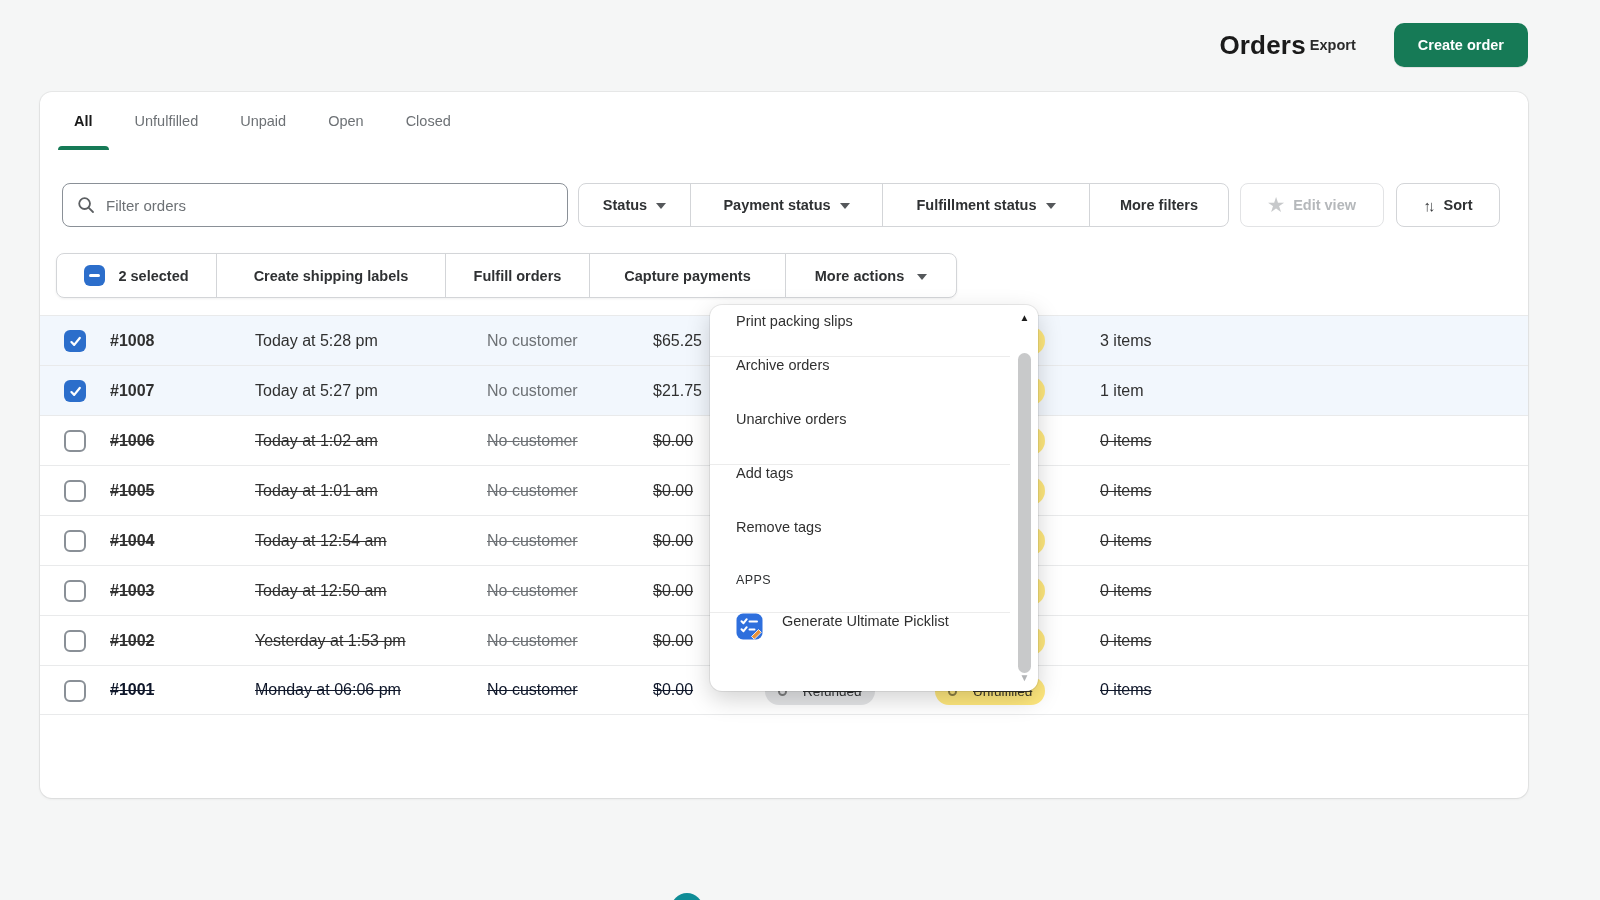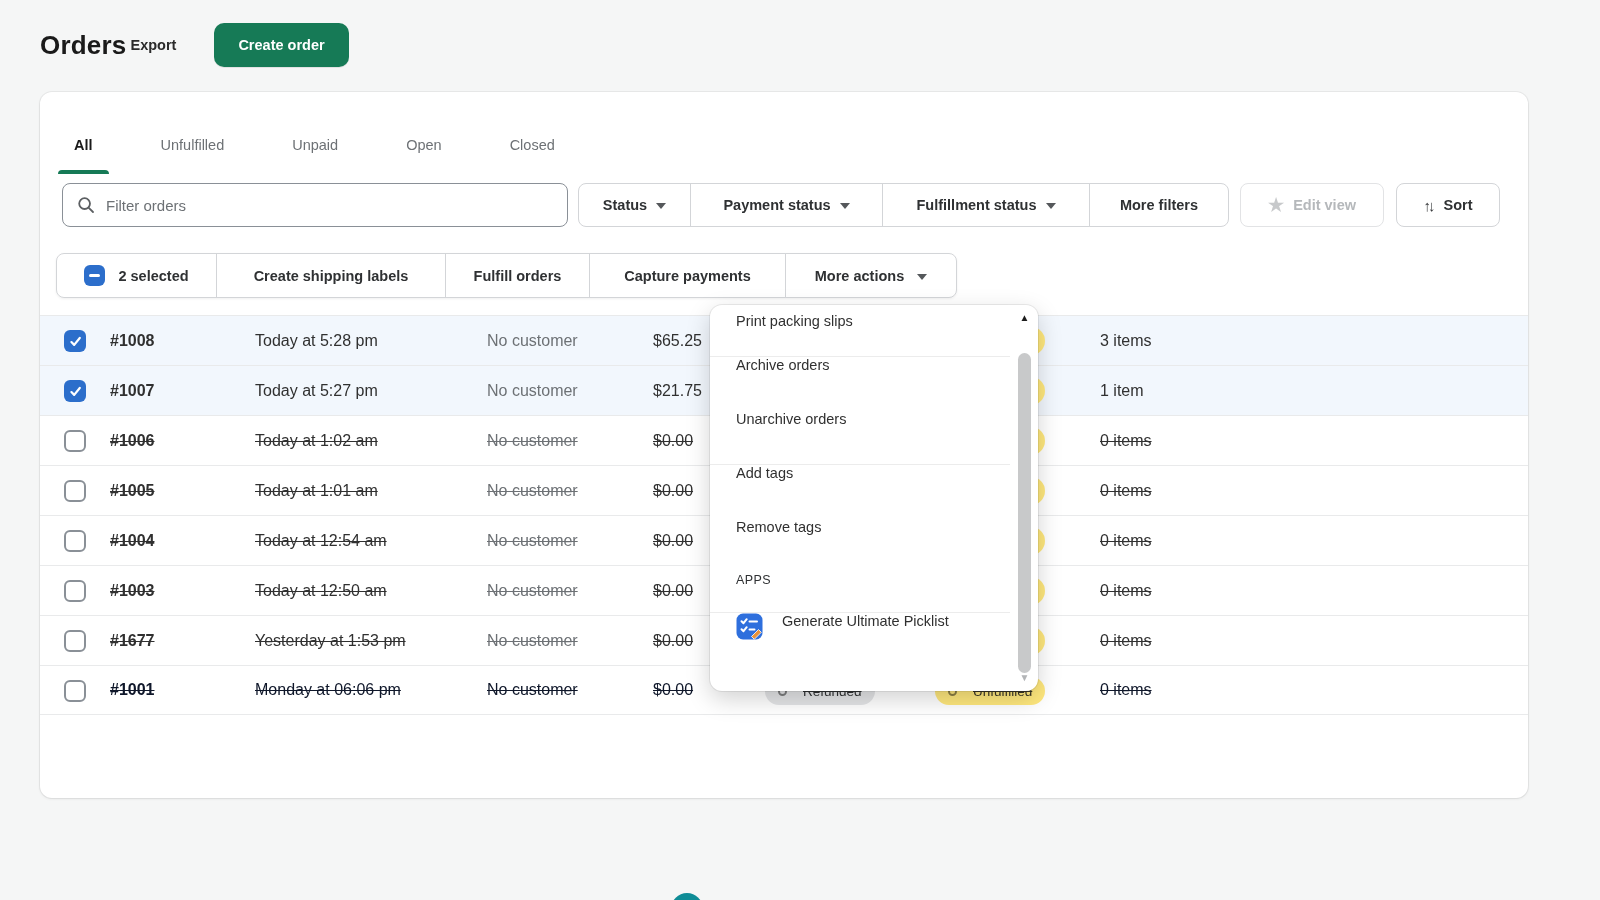--- a/index.html
+++ b/index.html
@@ -5,32 +5,32 @@
   :root{
     --green:#167a56; --blue:#2c6ecb; --badge-yellow:#ffe87d; --badge-gray:#e4e5e7;
     --teal:#0e8c96; --border:#d3d5d8; --row-border:#e9eaeb; --text:#303030; --subtle:#6d7175;
   }
   *{box-sizing:border-box;margin:0;padding:0;font-family:"Liberation Sans",sans-serif}
   html,body{width:1600px;height:900px;overflow:hidden}
   body{background:#f5f6f6;color:var(--text);position:relative}
   button{background:none;border:none;font-family:inherit;color:inherit;cursor:pointer}
 
   
-  .page-header{position:absolute;left:40px;right:72px;top:0;height:90px;display:flex;align-items:center;justify-content:flex-start}
+  .page-header{position:absolute;left:40px;right:72px;top:0;height:90px;display:flex;align-items:center;justify-content:flex-end}
   .page-title{font-size:26px;font-weight:700;color:#1a1a1a;letter-spacing:.2px}
   .header-actions{display:flex;align-items:center;gap:34px}
   .export-btn{font-size:14.5px;font-weight:600;color:#2b2b2b;padding:8px 4px}
   .create-order-btn{background:var(--green);color:#fff;font-size:14.5px;font-weight:600;height:44px;padding:8px 24px;border-radius:10px;box-shadow:0 1px 0 rgba(0,0,0,.08)}
 
   
   .card{position:absolute;left:40px;top:92px;width:1488px;height:706px;background:#fff;border-radius:12px;
         box-shadow:0 0 0 1px rgba(0,0,0,.05),0 1px 3px rgba(0,0,0,.08)}
 
   
-  .tabs{position:absolute;left:16px;top:32px;display:flex;gap:32px}
+  .tabs{position:absolute;left:16px;top:8px;display:flex;gap:6px}
   .tab{position:relative;height:42px;padding:0 18px;display:flex;align-items:center;font-size:14.5px;color:var(--subtle);border-radius:8px}
   .tab.active{color:#1a1a1a;font-weight:600}
   .tab.active::after{content:"";position:absolute;left:2px;right:2px;bottom:-8px;height:4px;background:var(--green);border-radius:4px 4px 0 0}
 
   
   .filter-row{position:absolute;left:22px;top:91px;height:44px;display:flex;align-items:stretch}
   .search-box{width:506px;border:1px solid #8a9097;border-radius:8px;display:flex;align-items:center;gap:11px;padding:0 14px;background:#fff}
   .search-box input{border:none;outline:none;flex:1;font-size:15px;color:var(--text)}
   .search-box input::placeholder{color:var(--subtle)}
   .filter-group{display:flex;margin-left:10px}
@@ -366,21 +366,21 @@
         <div class="cell c-items">
           <span>0 items</span>
         </div>
       </div>
 
       <div class="row struck">
         <span class="cb off">
           
         </span>
         <div class="cell c-num">
-          <span>#1677</span>
+          <span>#1002</span>
         </div>
         <div class="cell c-date">
           <span>Yesterday at 1:53 pm</span>
         </div>
         <div class="cell c-cust">
           <span>No customer</span>
         </div>
         <div class="cell c-total">
           <span>$0.00</span>
         </div>

